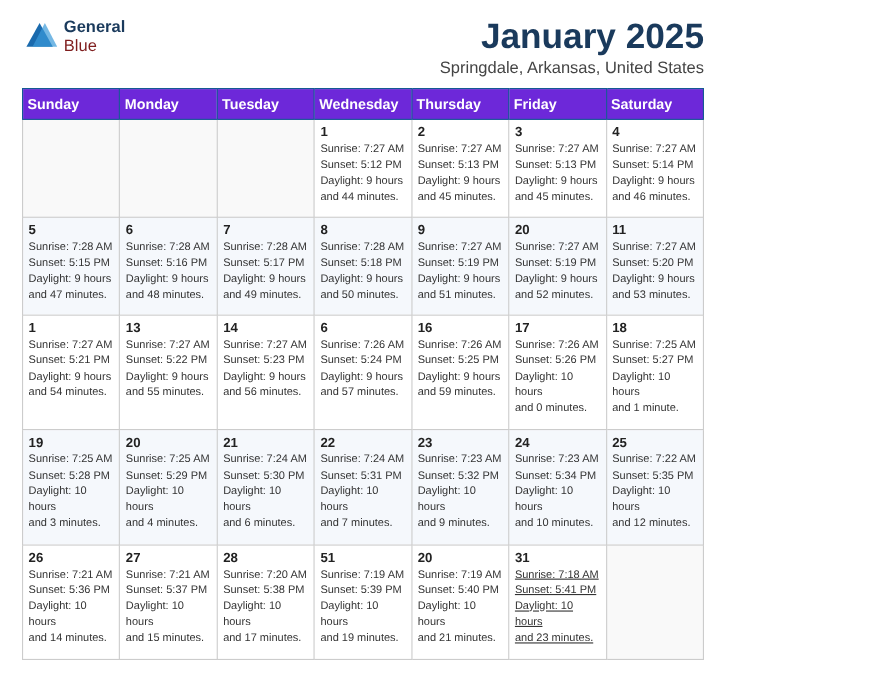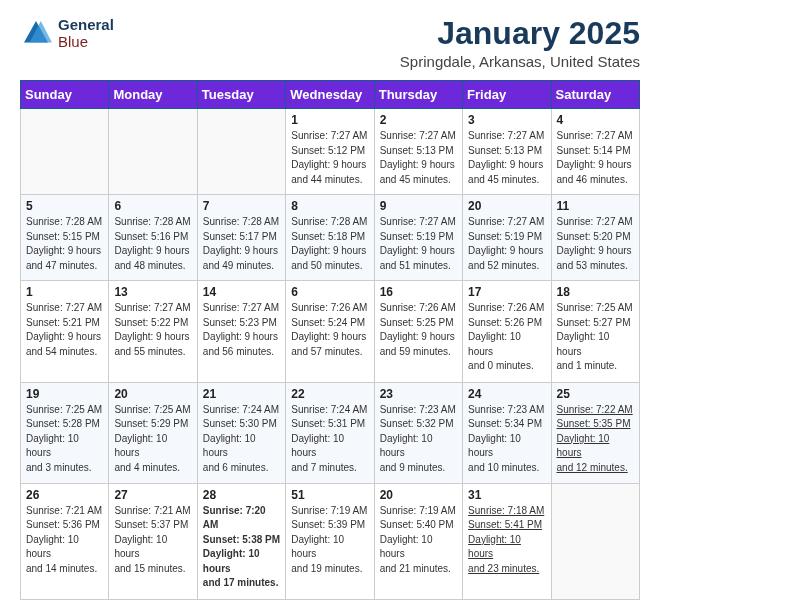--- a/index.html
+++ b/index.html
@@ -298,21 +298,21 @@
           </td>
           <td>
             <span class="day-num">24</span>
             <div class="day-info" style="white-space: pre-line;">Sunrise: 7:23 AM
 Sunset: 5:34 PM
 Daylight: 10 hours
 and 10 minutes.</div>
           </td>
           <td>
             <span class="day-num">25</span>
-            <div class="day-info" style="white-space: pre-line; text-decoration: underline;">Sunrise: 7:22 AM
+            <div class="day-info" style="white-space: pre-line;">Sunrise: 7:22 AM
 Sunset: 5:35 PM
 Daylight: 10 hours
 and 12 minutes.</div>
           </td>
         </tr>
         <tr>
           <td>
             <span class="day-num">26</span>
             <div class="day-info" style="white-space: pre-line;">Sunrise: 7:21 AM
 Sunset: 5:36 PM
@@ -321,21 +321,21 @@
           </td>
           <td>
             <span class="day-num">27</span>
             <div class="day-info" style="white-space: pre-line;">Sunrise: 7:21 AM
 Sunset: 5:37 PM
 Daylight: 10 hours
 and 15 minutes.</div>
           </td>
           <td>
             <span class="day-num">28</span>
-            <div class="day-info" style="white-space: pre-line; font-weight: bold;">Sunrise: 7:20 AM
+            <div class="day-info" style="white-space: pre-line;">Sunrise: 7:20 AM
 Sunset: 5:38 PM
 Daylight: 10 hours
 and 17 minutes.</div>
           </td>
           <td>
             <span class="day-num">51</span>
             <div class="day-info" style="white-space: pre-line;">Sunrise: 7:19 AM
 Sunset: 5:39 PM
 Daylight: 10 hours
 and 19 minutes.</div>

